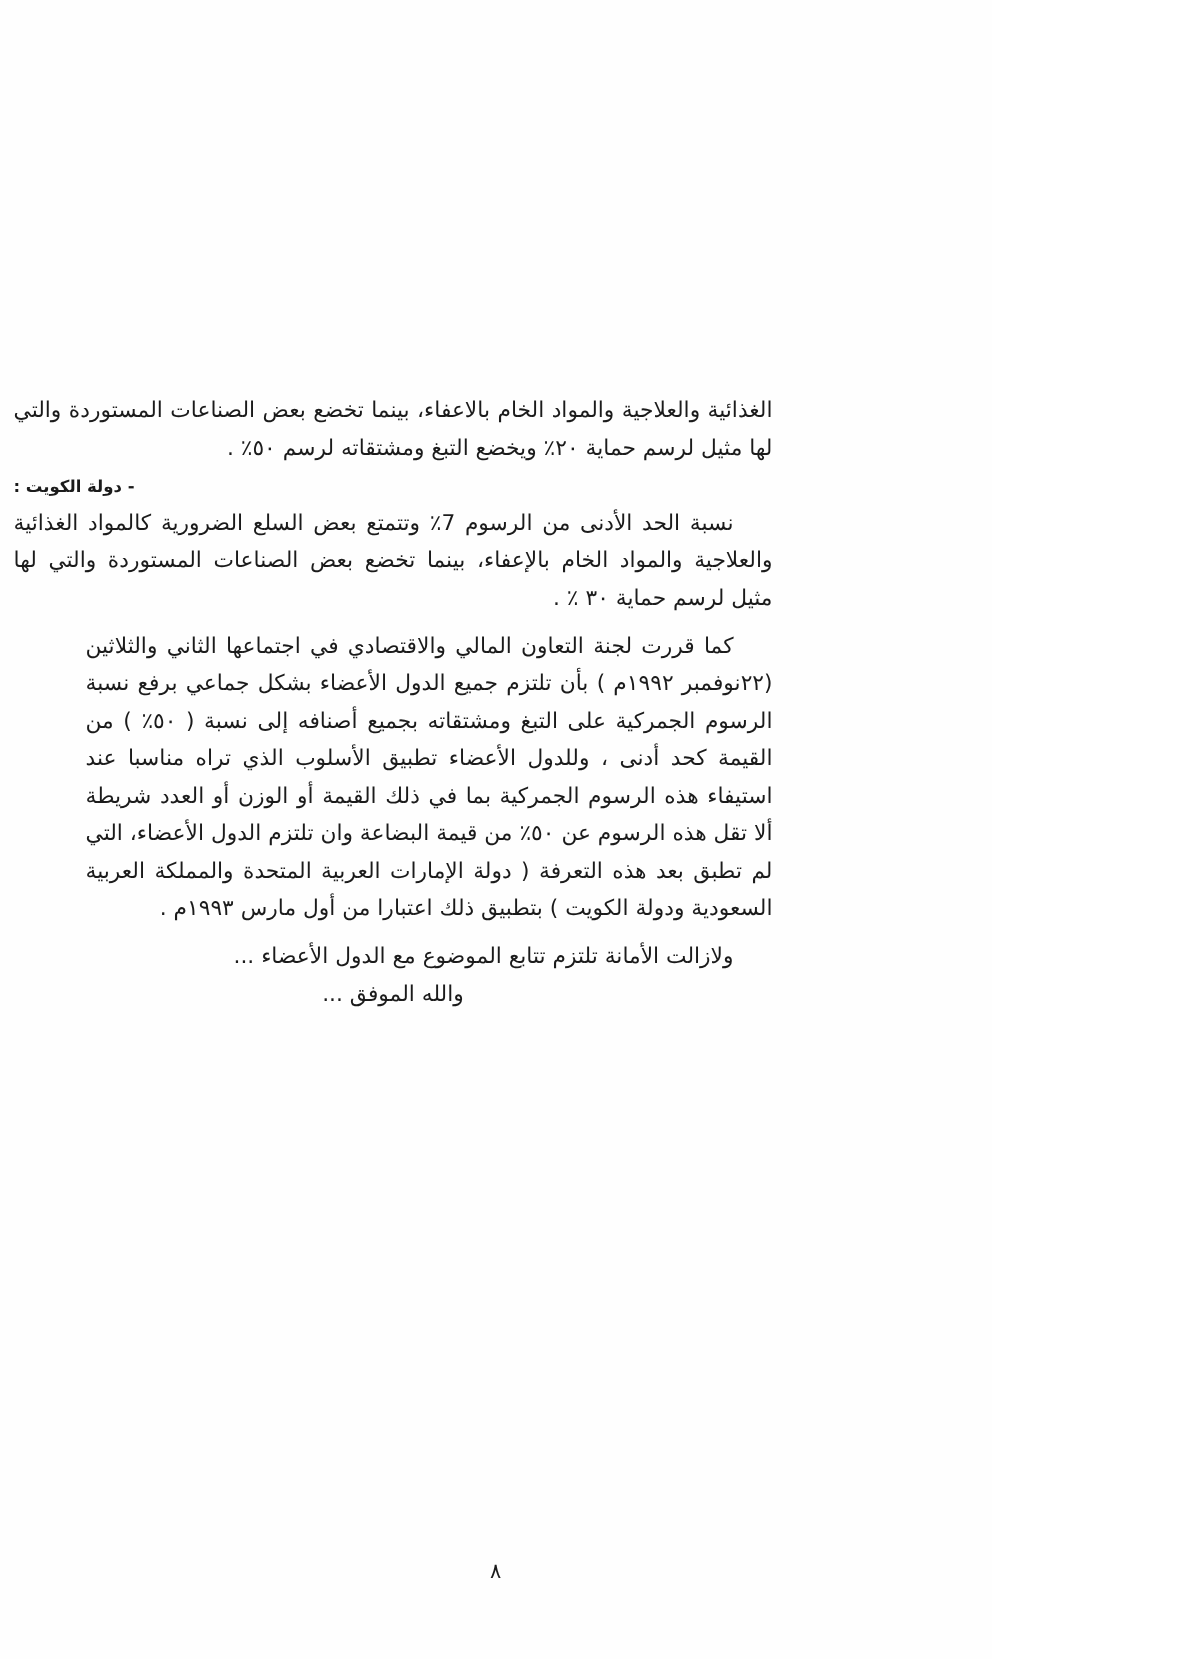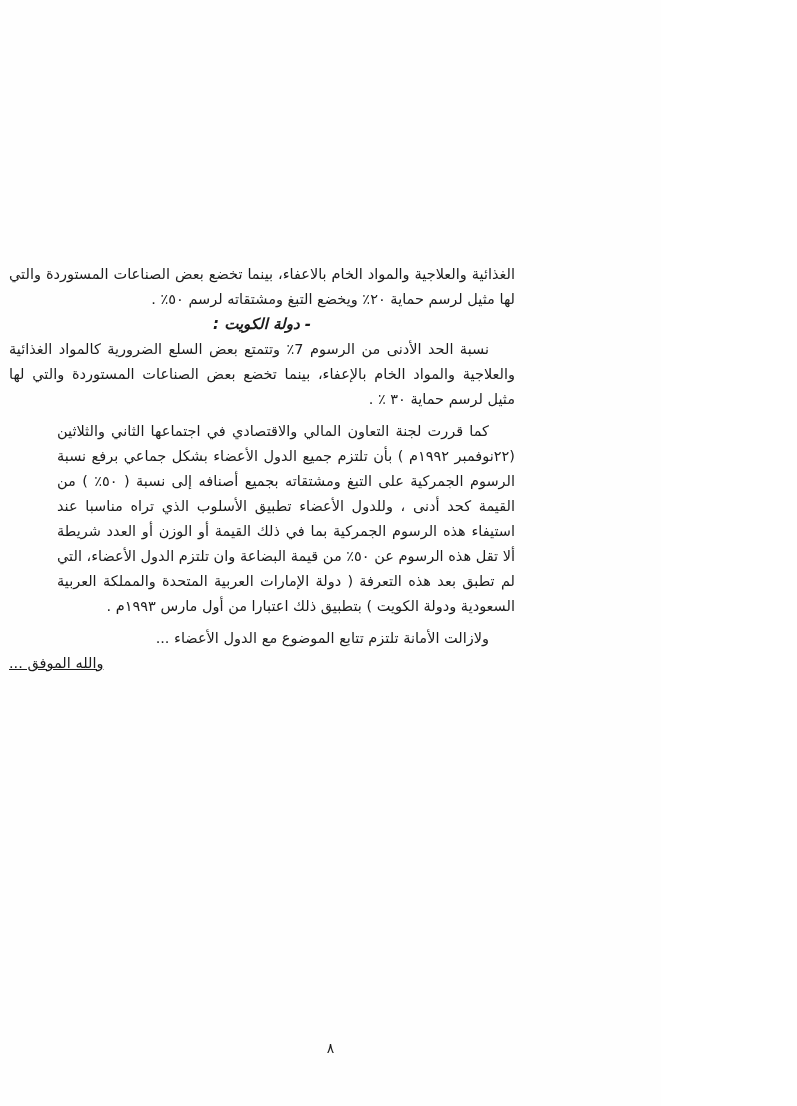--- a/index.html
+++ b/index.html
@@ -39,29 +39,27 @@
     }
     .para.indent {
       text-indent: 26px;
     }
     .para.spaced {
       margin-top: 7px;
       margin-left: 48px;
     }
     .heading {
       font-weight: bold;
-      font-size: 15px;
+      font-size: 11px;
       margin: 13px 0 11px 0;
-      text-align: center;
-      font-style: italic;
+      text-align: left;
     }
     .closing {
       margin-top: 7px;
-      text-align: left;
-      text-decoration: underline;
+      text-align: center;
     }
     .page-number {
       position: absolute;
       bottom: 50px;
       left: 0;
       right: 0;
       text-align: center;
       font-size: 14px;
       color: #1b1b1b;
       direction: rtl;

